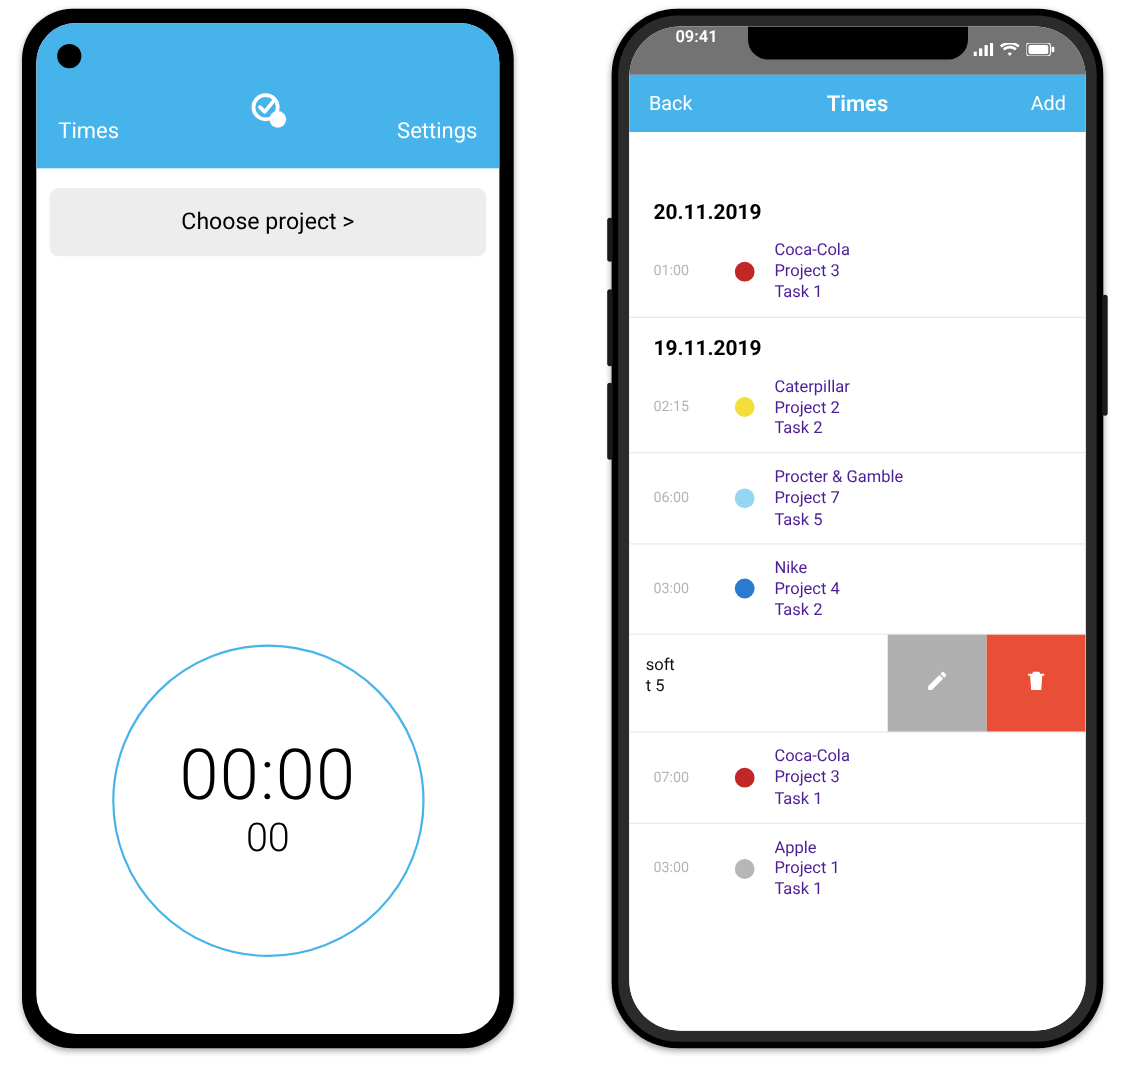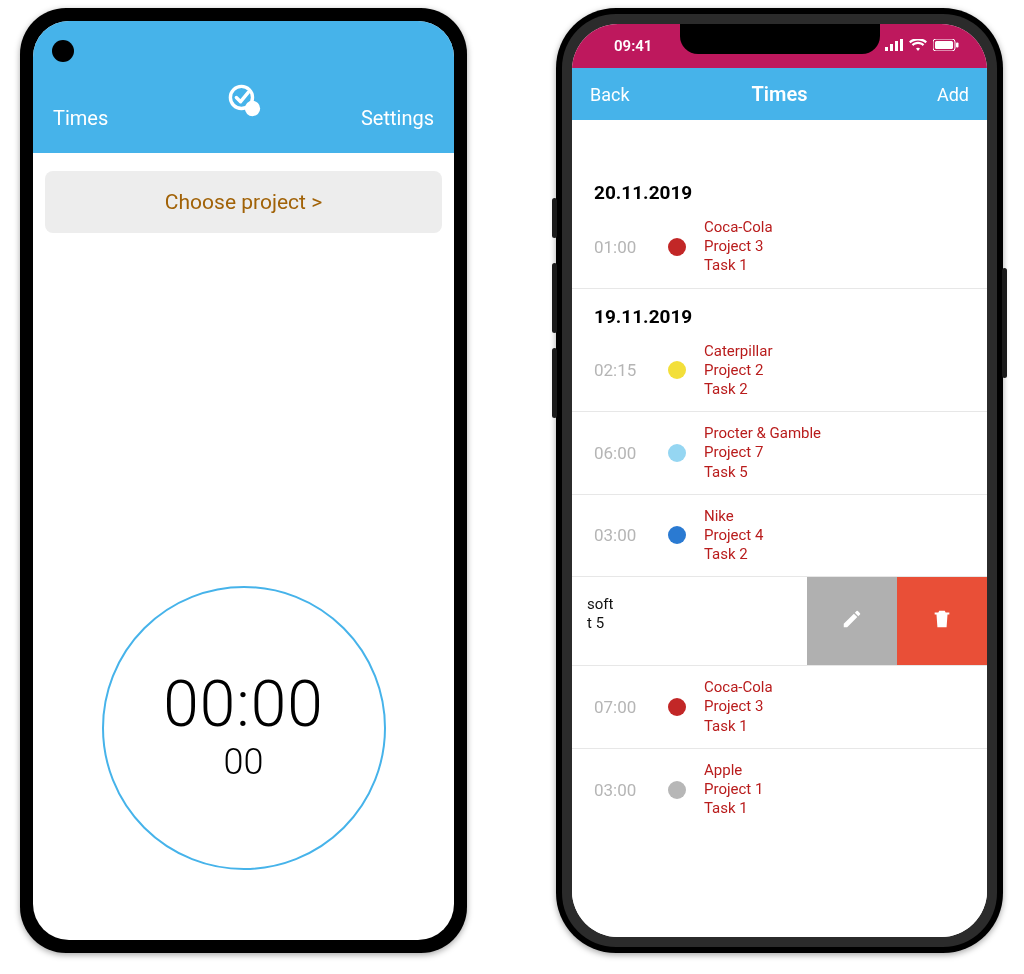--- a/index.html
+++ b/index.html
@@ -9,52 +9,52 @@
   .phone-l{position:absolute;left:20px;top:8px;width:447px;height:945px;border-radius:46px;background:#000;box-shadow:0 2px 6px rgba(0,0,0,.35);}
   .phone-l .screen{position:absolute;left:13px;right:13px;top:13px;bottom:13px;border-radius:36px;overflow:hidden;background:#fff;}
   .phone-l .camdot{position:absolute;left:32px;top:32px;width:22px;height:22px;border-radius:50%;background:#000;z-index:3;}
   .hdr-l{height:132px;background:#46b3ea;padding-top:62px;box-sizing:border-box;display:flex;align-items:center;justify-content:space-between;padding-left:20px;padding-right:20px;color:#fff;font-size:20px;font-weight:400;position:relative;}
   .hdr-l .logo{position:absolute;left:50%;top:62px;transform:translateX(-50%);width:34px;height:34px;}
   .hdr-l .logo svg{width:34px;height:34px;}
 
   .body-l{padding:18px 12px 0 12px;}
   .btn-row{height:62px;border-radius:8px;display:flex;align-items:center;justify-content:center;font-size:21px;margin-bottom:20px;}
   .btn-primary{background:#46b3ea;color:#fff;}
-  .btn-grey{background:#ededed;color:#a16207;}
+  .btn-grey{background:#ededed;color:#000000;}
 
   .timer-wrap{position:absolute;left:0;right:0;top:565px;display:flex;justify-content:center;}
   .timer-circle{width:280px;height:280px;border:2px solid #46b3ea;border-radius:50%;display:flex;flex-direction:column;align-items:center;justify-content:center;}
   .timer-main{font-size:64px;font-weight:300;letter-spacing:1px;line-height:1;color:#000;}
   .timer-sub{font-size:36px;font-weight:300;color:#000;margin-top:4px;}
 
   
   .phone-r{position:absolute;left:556px;top:8px;width:447px;height:945px;border-radius:60px;background:#000;box-shadow:0 2px 6px rgba(0,0,0,.35);padding:6px;box-sizing:border-box;}
   .phone-r .bezel{position:absolute;left:6px;right:6px;top:6px;bottom:6px;border-radius:54px;background:#2b2b2b;}
   .phone-r .screen{position:absolute;left:16px;right:16px;top:16px;bottom:16px;border-radius:46px;overflow:hidden;background:#fff;}
   .phone-r .notch{position:absolute;left:50%;top:0;transform:translateX(-50%);width:200px;height:30px;background:#000;border-bottom-left-radius:18px;border-bottom-right-radius:18px;z-index:4;}
   .phone-r .side-btn{position:absolute;background:#1a1a1a;border-radius:3px;}
   .sb-rt{right:-4px;top:260px;width:5px;height:110px;}
   .sb-l1{left:-4px;top:190px;width:5px;height:40px;}
   .sb-l2{left:-4px;top:255px;width:5px;height:70px;}
   .sb-l3{left:-4px;top:340px;width:5px;height:70px;}
 
-  .status-r{height:44px;background:#be185d;color:#fff;display:flex;align-items:center;justify-content:space-between;padding:0 26px;font-size:15px;font-weight:600;}
+  .status-r{height:44px;background:#737373;color:#fff;display:flex;justify-content:space-between;padding:0 26px;font-size:15px;font-weight:600;}
   .status-r .time{padding-left:16px;}
   .status-r .icons{padding-right:2px;display:flex;align-items:center;gap:6px;}
   .hdr-r{height:52px;background:#46b3ea;display:flex;align-items:center;justify-content:space-between;padding:0 18px;color:#fff;font-size:18px;gap:20px;}
   .hdr-r .title{font-weight:600;font-size:20px;position:absolute;left:50%;transform:translateX(-50%);}
 
   .list{position:absolute;left:0;right:0;top:96px;bottom:0;overflow:hidden;background:#fff;}
   .sec-title{font-weight:700;font-size:19px;color:#000;padding:16px 0 2px 22px;}
   .sec-title.first{padding-top:22px;margin-top:39px;}
   .divider{height:1px;background:#e7e7e7;}
   .row{display:flex;align-items:center;padding:12px 0 12px 22px;gap:18px;}
-  .row .dur{width:56px;color:#b5b5b5;font-size:17px;text-align:left;}
+  .row .dur{width:56px;color:#b5b5b5;font-size:13px;text-align:left;}
   .row .dot{width:18px;height:18px;border-radius:50%;flex:0 0 18px;}
-  .row .meta{display:flex;flex-direction:column;line-height:1.28;font-size:15px;color:#b91c1c;}
+  .row .meta{display:flex;flex-direction:column;line-height:1.28;font-size:15px;color:#4c1d95;}
 
   
   .row-swiped{position:relative;height:88px;}
   .row-swiped .peek{position:absolute;left:15px;top:18px;color:#111;font-size:15px;line-height:1.28;}
   .row-swiped .actions{position:absolute;right:0;top:0;bottom:0;display:flex;}
   .act{width:90px;display:flex;align-items:center;justify-content:center;}
   .act-edit{background:#b0b0b0;color:#fff;}
   .act-del{background:#e94f37;color:#fff;}
   .act svg{width:22px;height:22px;fill:#fff;}
 

